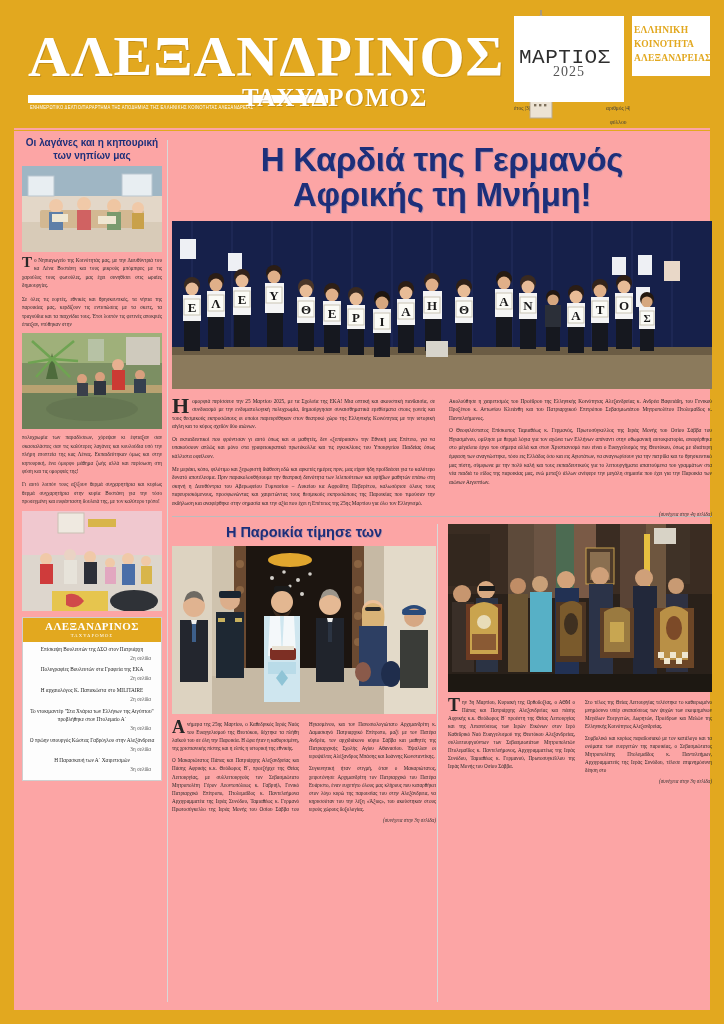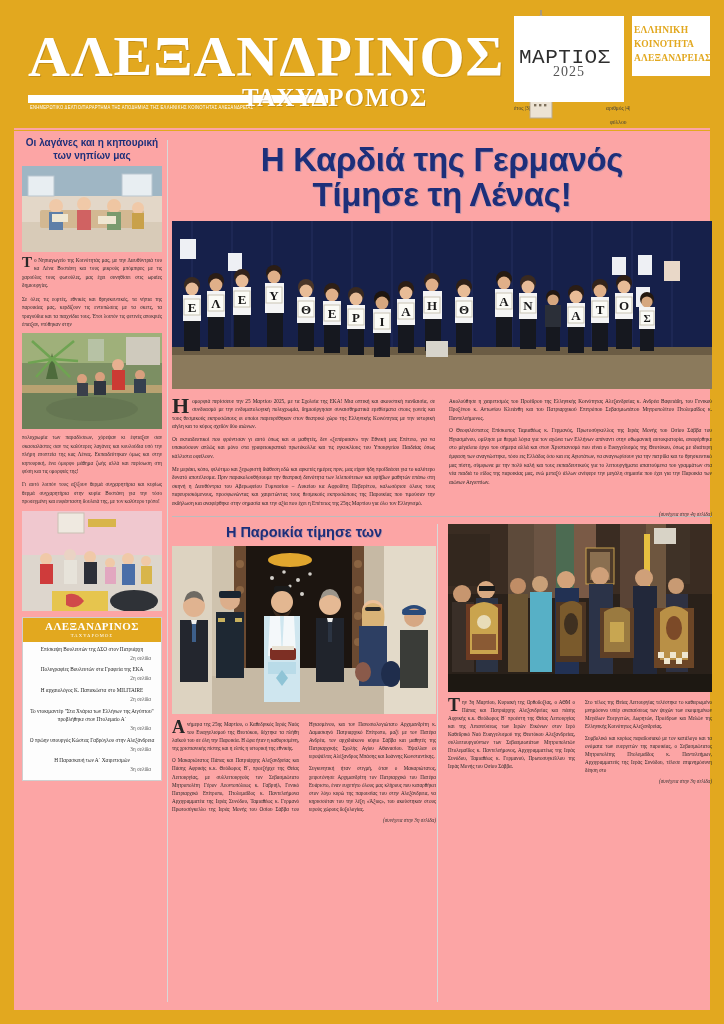--- a/index.html
+++ b/index.html
@@ -398,21 +398,21 @@
         <span>Η Παρασκευή των Α΄ Χαιρετισμών</span>
         <span class="toc-page">3η σελίδα</span>
       </div>
     </div>
   </div>
 
   <div class="main">
 
     <div class="headline">
       <div>Η Καρδιά της Γερμανός</div>
-      <div>Τίμησε τη Λένας!</div>
+      <div>Αφρικής τη Μνήμη!</div>
     </div>
 
     <svg class="hero-photo" viewBox="0 0 540 168">
       <rect width="540" height="168" fill="#121a3a"></rect>
       <rect y="0" width="540" height="132" fill="#16204a"></rect>
       <g opacity=".35" stroke="#2a3668" stroke-width="2">
         <path d="M20 0 V132"></path>
           <path d="M60 0 V132"></path>
           <path d="M100 0 V132"></path>
           <path d="M140 0 V132"></path>

